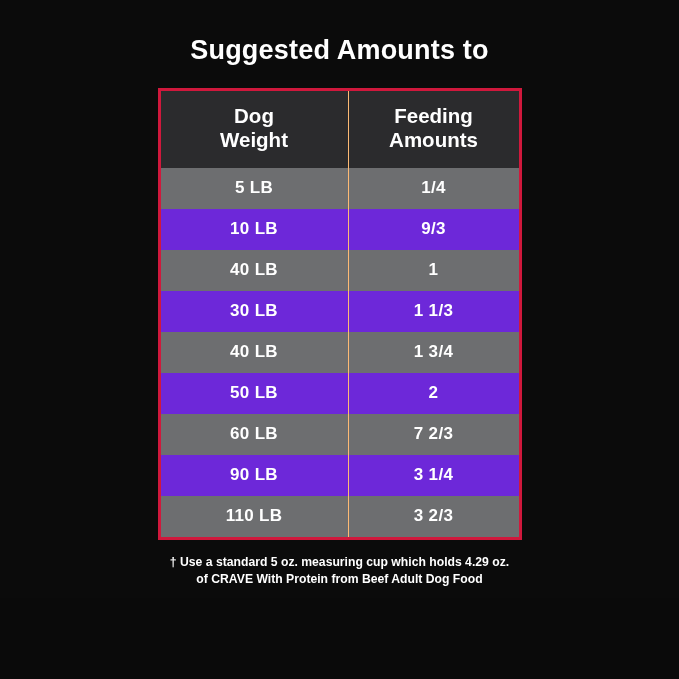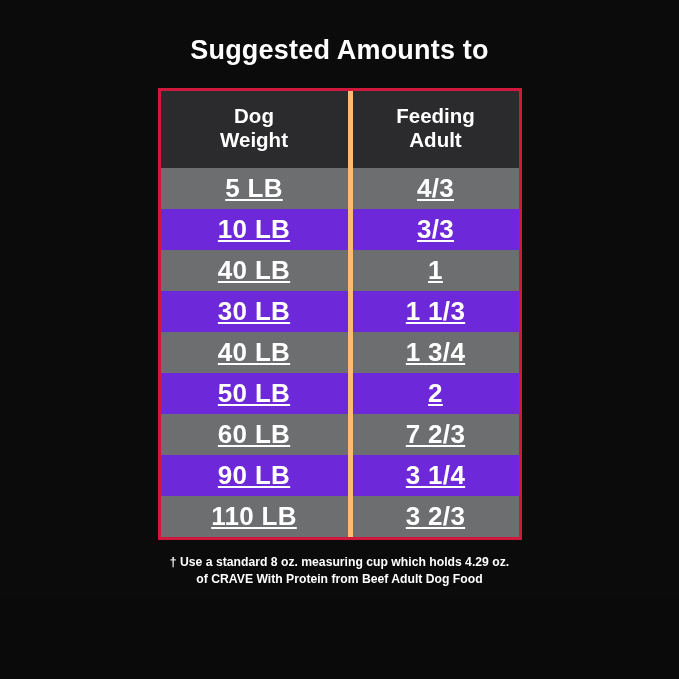--- a/index.html
+++ b/index.html
@@ -58,35 +58,34 @@
     background: #2b2b2d;
     font-size: 20.5px;
     line-height: 1.2;
     padding: 13px 4px 15px 4px;
     vertical-align: middle;
   }
   thead th .hl {
     display: block;
   }
   tbody td {
-    font-size: 26px;
+    font-size: 17px;
     height: 41px;
     padding: 0;
     vertical-align: middle;
     letter-spacing: 0.3px;
-    text-decoration: underline;
   }
   tr.odd td {
     background: #6d6e70;
   }
   tr.even td {
     background: #6d28d9;
   }
   td.col-left, th.col-left {
-    border-right: 5px solid #fdba74;
+    border-right: 1px solid #fdba74;
     width: 50%;
   }
   .footnote {
     margin-top: 14px;
     text-align: center;
     color: #ffffff;
     font-size: 12.2px;
     font-weight: bold;
     line-height: 1.45;
     max-width: 420px;
@@ -107,32 +106,32 @@
   <div class="table-wrap">
     <table>
       <thead>
         <tr>
           <th class="col-left">
             <span class="hl">Dog</span>
             <span class="hl">Weight</span>
           </th>
           <th>
             <span class="hl">Feeding</span>
-            <span class="hl">Adult</span>
+            <span class="hl">Amounts</span>
           </th>
         </tr>
       </thead>
       <tbody>
         <tr class="odd">
           <td class="col-left">5 LB</td>
-          <td>4/3</td>
+          <td>1/4</td>
         </tr>
         <tr class="even">
           <td class="col-left">10 LB</td>
-          <td>3/3</td>
+          <td>9/3</td>
         </tr>
         <tr class="odd">
           <td class="col-left">40 LB</td>
           <td>1</td>
         </tr>
         <tr class="even">
           <td class="col-left">30 LB</td>
           <td>1 1/3</td>
         </tr>
         <tr class="odd">
@@ -153,17 +152,17 @@
         </tr>
         <tr class="odd">
           <td class="col-left">110 LB</td>
           <td>3 2/3</td>
         </tr>
       </tbody>
     </table>
   </div>
 
   <div class="footnote">
-    <span class="fline">† Use a standard 8 oz. measuring cup which holds 4.29 oz.</span>
+    <span class="fline">† Use a standard 5 oz. measuring cup which holds 4.29 oz.</span>
     <span class="fline">of CRAVE With Protein from Beef Adult Dog Food</span>
   </div>
 
 </div>
 
 </body></html>

